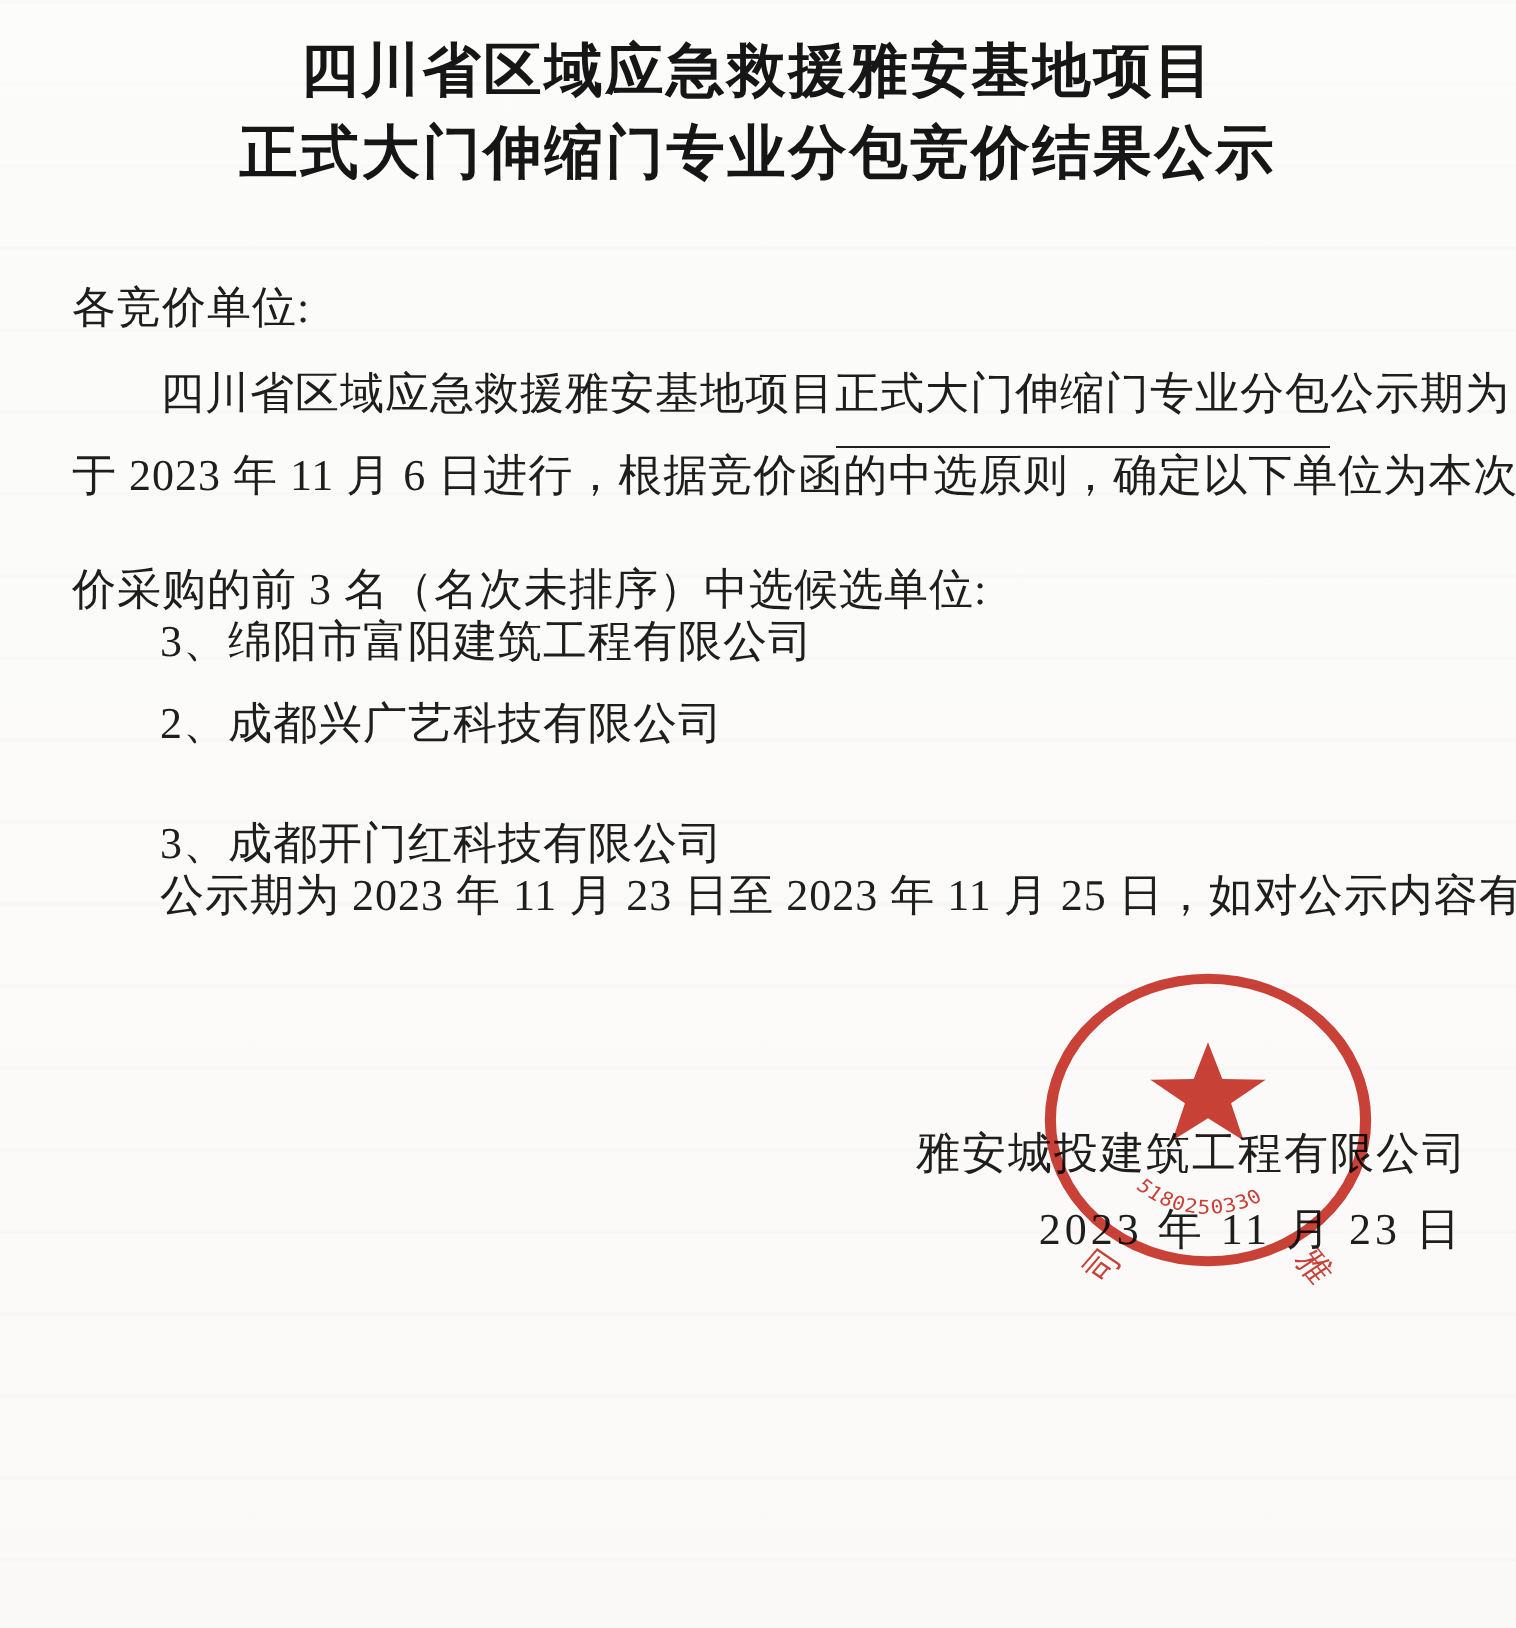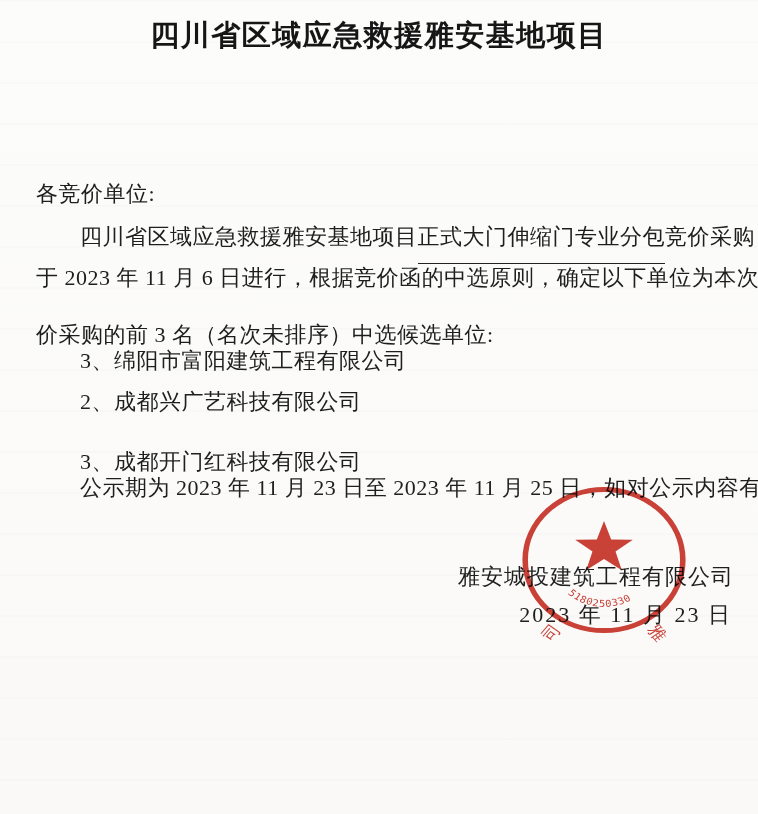--- a/index.html
+++ b/index.html
@@ -29,21 +29,20 @@
   }
   .t1{top:16px;}
   .t2{top:57px;}
   .bodyline{
     position:absolute;
     font-size:22px;
     line-height:30px;
     letter-spacing:0.5px;
     white-space:nowrap;
     color:#1e1e1e;
-    margin-top:40px;
   }
   .left{left:36px;}
   .indent{left:80px;}
   .u{border-bottom:1.8px solid #222;padding-bottom:14px;}
   .sig{
     position:absolute;
     font-size:22px;
     letter-spacing:1px;
     white-space:nowrap;
     color:#1e1e1e;
@@ -59,24 +58,25 @@
     opacity:0.88;
   }
   .seal svg{width:100%;height:100%;}
 </style>
 </head>
 <body>
 
 <div class="page">
 
   <div class="title t1">四川省区域应急救援雅安基地项目</div>
+  <div class="title t2">正式大门伸缩门专业分包竞价结果公示</div>
 
   <div class="bodyline left" style="top:139px">各竞价单位:</div>
 
-  <div class="bodyline indent" style="top:182px"><span>四川省区域应急救援雅安基地项目</span><span class="u">正式大门伸缩门专业分包</span><span>竞价采购</span></div>
+  <div class="bodyline indent" style="top:182px"><span>四川省区域应急救援雅安基地项目</span><span class="u">正式大门伸缩门专业分包</span><span>公示期为</span></div>
 
   <div class="bodyline left" style="top:223px">于 2023 年 11 月 6 日进行，根据竞价函的中选原则，确定以下单位为本次竞</div>
   <div class="bodyline left" style="top:280px">价采购的前 3 名（名次未排序）中选候选单位:</div>
 
   <div class="bodyline indent" style="top:306px">3、绵阳市富阳建筑工程有限公司</div>
   <div class="bodyline indent" style="top:347px">2、成都兴广艺科技有限公司</div>
   <div class="bodyline indent" style="top:407px">3、成都开门红科技有限公司</div>
 
   <div class="bodyline indent" style="top:433px">公示期为 2023 年 11 月 23 日至 2023 年 11 月 25 日，如对公示内容有异</div>
 

